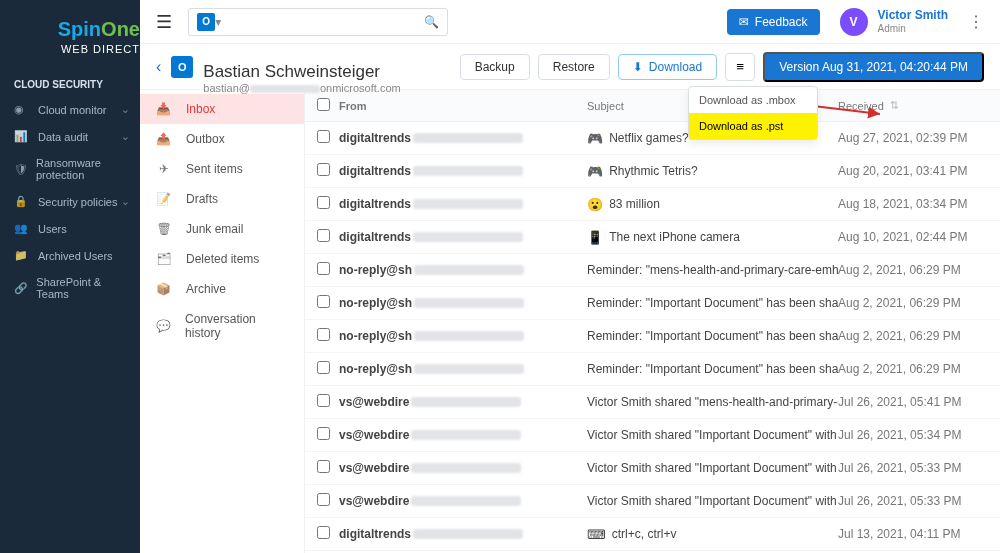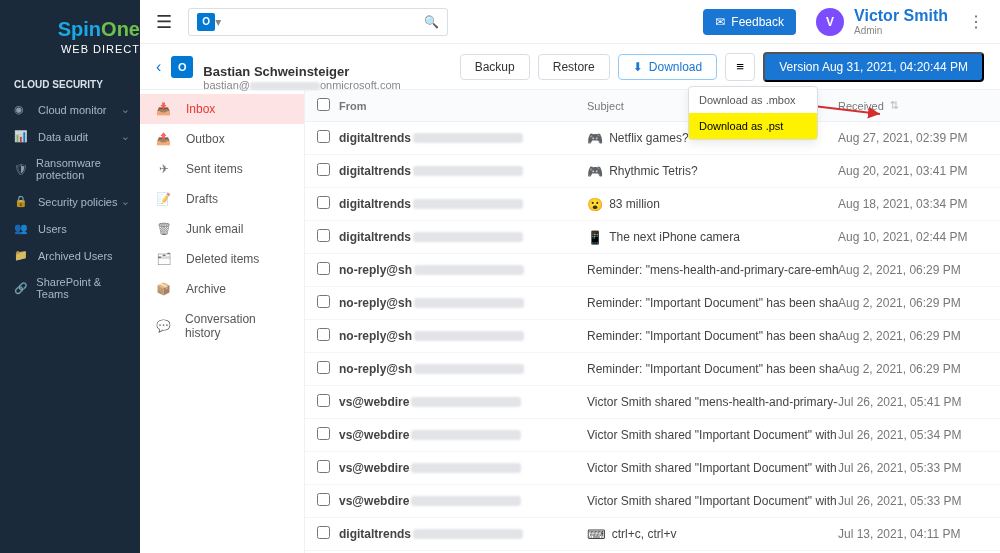--- a/index.html
+++ b/index.html
@@ -19,27 +19,27 @@
   .topbar { height: 44px; display: flex; align-items: center; padding: 0 16px; border-bottom: 1px solid #eef0f2; }
   .ham { font-size: 18px; color: #333; margin-right: 16px; cursor: pointer; }
   .searchwrap { display: flex; align-items: center; border: 1px solid #d8dee4; border-radius: 3px; width: 260px; height: 28px; padding: 0 8px; }
   .searchwrap .ol { width: 18px; height: 18px; background: #0078d4; color: #fff; font-size: 10px; font-weight: 700; display: flex; align-items: center; justify-content: center; border-radius: 2px; }
   .searchwrap input { border: none; outline: none; flex: 1; padding: 0 8px; font-size: 12px; }
   .searchwrap .chv { color: #888; }
   .feedback { margin-left: auto; background: #1976d2; color: #fff; border: none; padding: 6px 12px; border-radius: 4px; font-size: 12px; display: flex; align-items: center; gap: 6px; cursor: pointer; }
   .user { display: flex; align-items: center; margin-left: 20px; }
   .avatar { width: 28px; height: 28px; border-radius: 50%; background: #7c4dff; color: #fff; display: flex; align-items: center; justify-content: center; font-weight: 600; }
   .userinfo { margin-left: 10px; line-height: 1.2; }
-  .userinfo .n { font-size: 16px; color: #1976d2; font-weight: 600; }
+  .userinfo .n { font-size: 12px; color: #1976d2; font-weight: 600; }
   .userinfo .r { font-size: 10px; color: #888; }
   .dots { margin-left: 20px; color: #666; font-size: 16px; cursor: pointer; }
   .actionbar { height: 46px; display: flex; align-items: center; padding: 0 16px; border-bottom: 1px solid #eef0f2; position: relative; }
   .back { color: #1976d2; font-size: 16px; margin-right: 10px; cursor: pointer; }
   .ol2 { width: 22px; height: 22px; background: #0078d4; color: #fff; font-size: 11px; font-weight: 700; display: flex; align-items: center; justify-content: center; border-radius: 3px; margin-right: 10px; }
-  .crumb .t { font-weight: 700; font-size: 13px; margin-top: 22px; }
+  .crumb .t { font-weight: 400; font-size: 17px; margin-top: 22px; }
   .crumb .s { font-size: 11px; color: #888; }
   .rightactions { margin-left: auto; display: flex; align-items: center; gap: 8px; }
   .btn { border: 1px solid #d8dee4; background: #fff; padding: 5px 14px; border-radius: 4px; font-size: 12px; color: #333; cursor: pointer; }
   .btn.primary { color: #1976d2; border-color: #90caf9; display: flex; align-items: center; gap: 6px; }
   .iconbtn { border: 1px solid #d8dee4; background: #fff; width: 30px; height: 28px; border-radius: 4px; display: flex; align-items: center; justify-content: center; cursor: pointer; }
   .version { background: #1976d2; color: #fff; padding: 6px 14px; border-radius: 4px; font-size: 12px; cursor: pointer; }
   .dropdown { position: absolute; top: 42px; right: 182px; width: 130px; background: #fff; border: 1px solid #d8dee4; border-radius: 4px; box-shadow: 0 4px 10px rgba(0,0,0,.08); z-index: 5; }
   .dropdown .item { padding: 7px 10px; font-size: 11px; color: #555; cursor: pointer; }
   .dropdown .item.hl { background: #fff200; color: #000; }
   .arrow { position: absolute; top: 54px; left: 640px; z-index: 4; pointer-events: none;}

